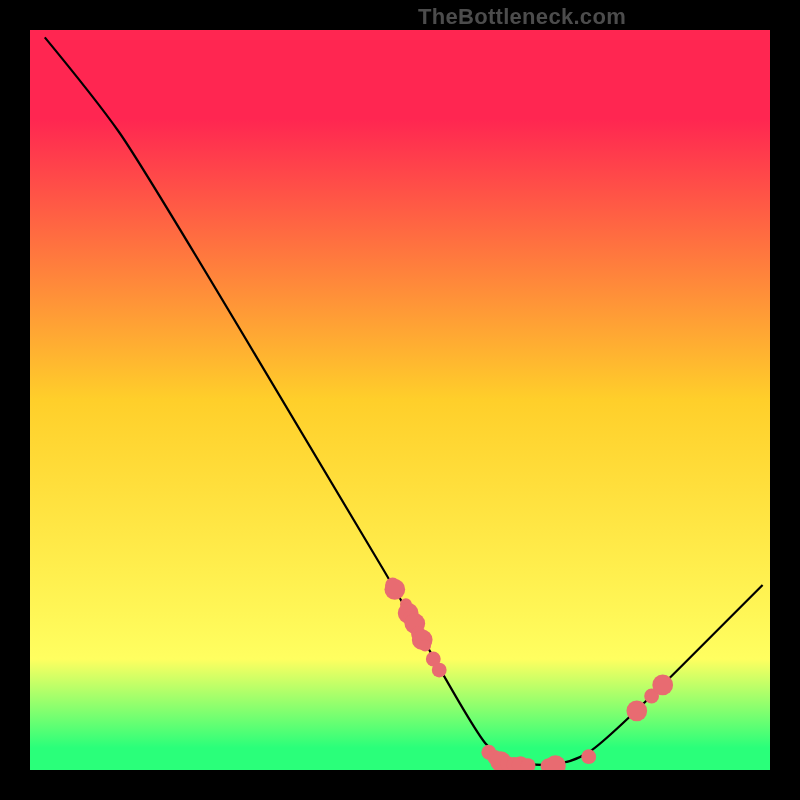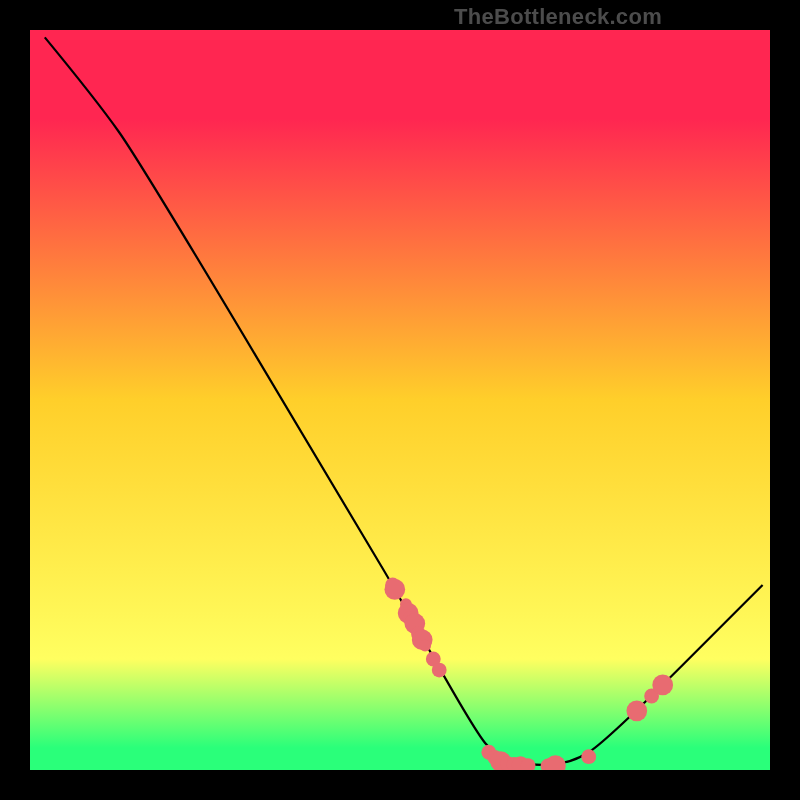--- a/index.html
+++ b/index.html
@@ -8,21 +8,20 @@
     width: 800px;
     height: 800px;
     background: #000000;
     font-family: Arial, Helvetica, sans-serif;
     overflow: hidden;
   }
   .container {
     position: relative;
     width: 648px;
     height: 800px;
-    padding-left: 36px;
   }
   .watermark {
     position: absolute;
     top: 4px;
     right: 22px;
     color: #4c4c4c;
     font-size: 22px;
     font-weight: bold;
     z-index: 5;
     letter-spacing: 0.3px;

